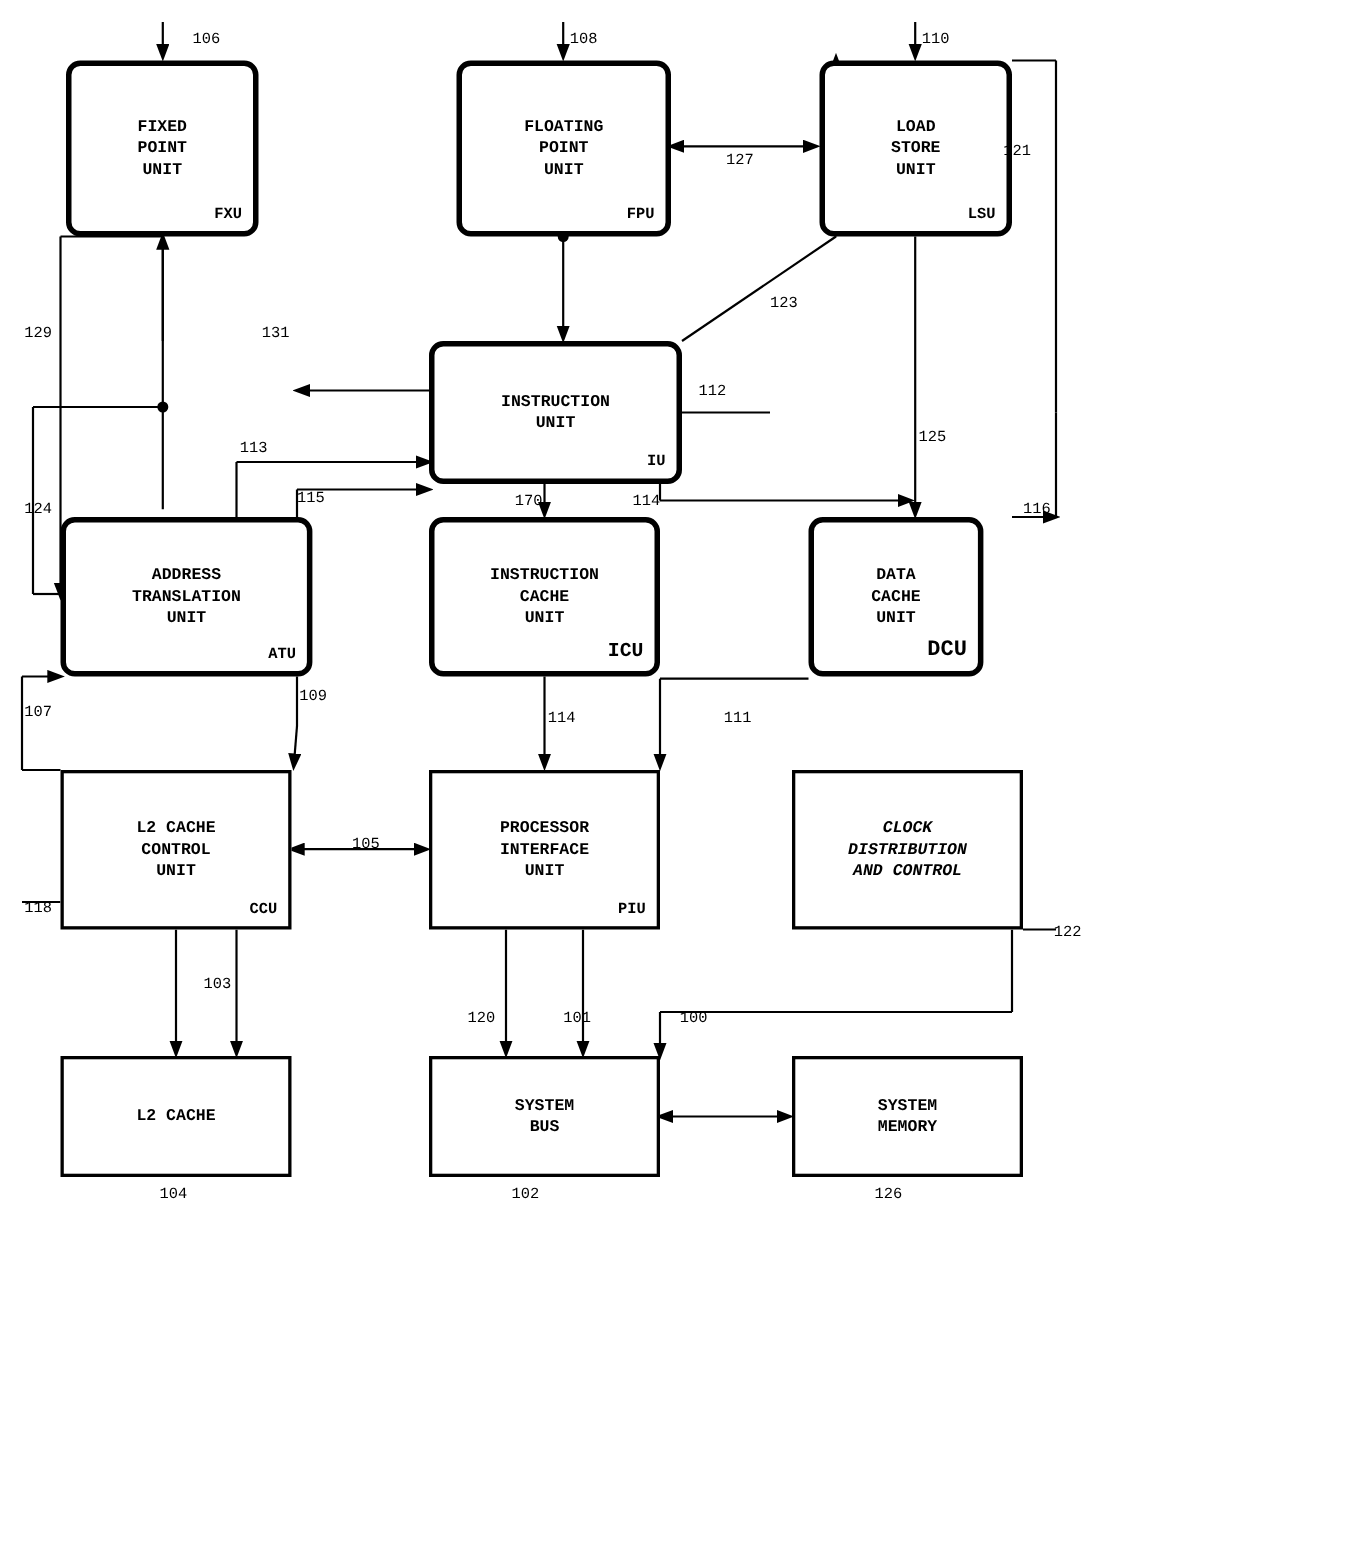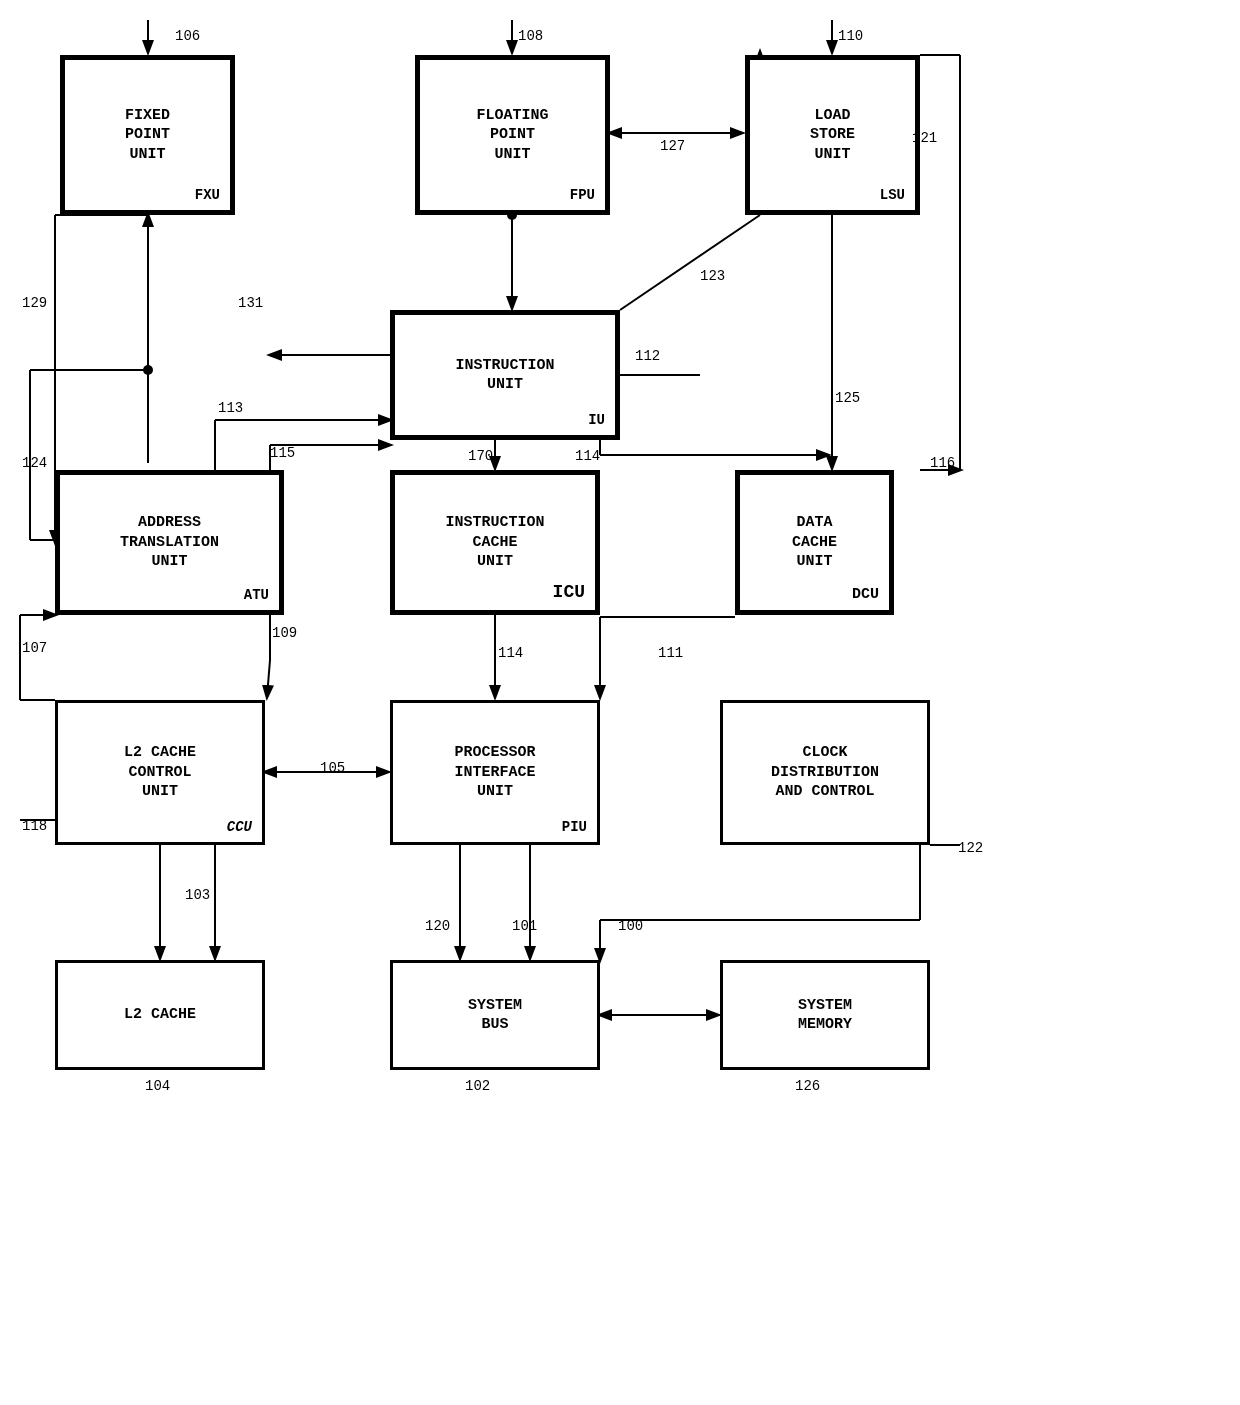--- a/index.html
+++ b/index.html
@@ -30,20 +30,21 @@
       flex-direction: column;
       align-items: center;
       justify-content: center;
       text-align: center;
       font-size: 15px;
       font-weight: bold;
       line-height: 1.3;
     }
     .box.thick {
       border-width: 5px;
+      border-radius: 13px;
     }
     .label {
       position: absolute;
       font-family: 'Courier New', Courier, monospace;
       font-size: 14px;
       font-weight: normal;
       color: #000;
     }
   </style>
 </head>
@@ -179,38 +180,38 @@
   <span style="white-space:pre;font-size:15px;font-weight:bold;">INSTRUCTION
 CACHE
 UNIT</span>
   <span style="position:absolute;bottom:6px;right:10px;font-size:18px;">ICU</span>
 </div>
 
 <div class="box thick" style="left:735px;top:470px;width:159px;height:145px;">
   <span style="white-space:pre;font-size:15px;font-weight:bold;">DATA
 CACHE
 UNIT</span>
-  <span style="position:absolute;bottom:6px;right:10px;font-size:15px;">DCU</span>
+  <span style="position:absolute;bottom:6px;right:10px;font-size:20px;">DCU</span>
 </div>
 
 <div class="box" style="left:55px;top:700px;width:210px;height:145px;">
   <span style="white-space:pre;font-size:15px;font-weight:bold;">L2 CACHE
 CONTROL
 UNIT</span>
-  <span style="position:absolute;bottom:6px;right:10px;font-size:14px;font-style:italic;">CCU</span>
+  <span style="position:absolute;bottom:6px;right:10px;font-size:14px;">CCU</span>
 </div>
 
 <div class="box" style="left:390px;top:700px;width:210px;height:145px;">
   <span style="white-space:pre;font-size:15px;font-weight:bold;">PROCESSOR
 INTERFACE
 UNIT</span>
   <span style="position:absolute;bottom:6px;right:10px;font-size:14px;">PIU</span>
 </div>
 
-<div class="box" style="left:720px;top:700px;width:210px;height:145px;">
+<div class="box" style="left:720px;top:700px;width:210px;height:145px;font-style:italic;">
   <span style="white-space:pre;font-size:15px;font-weight:bold;">CLOCK
 DISTRIBUTION
 AND CONTROL</span>
 </div>
 
 <div class="box" style="left:55px;top:960px;width:210px;height:110px;">
   <span style="font-size:15px;font-weight:bold;">L2 CACHE</span>
 </div>
 
 <div class="box" style="left:390px;top:960px;width:210px;height:110px;">

